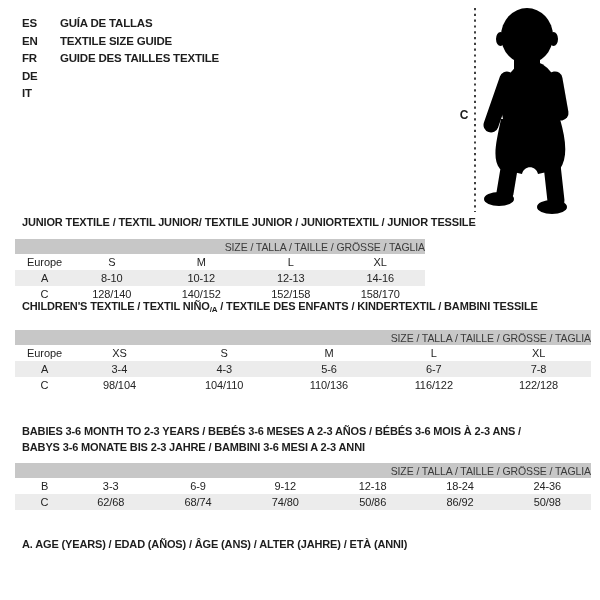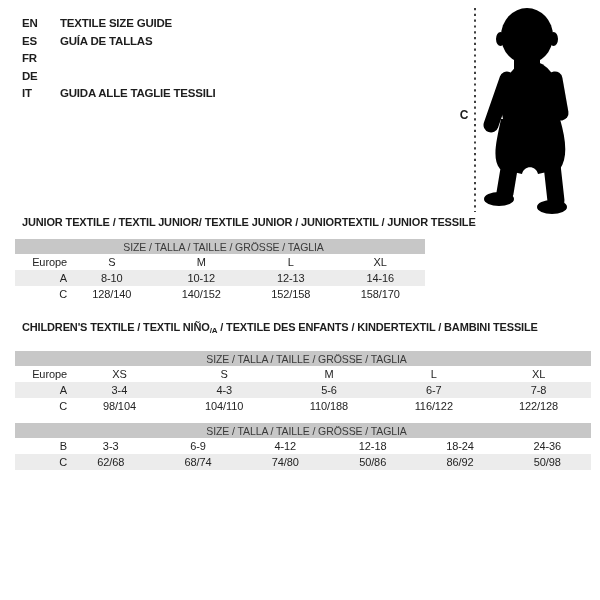--- a/index.html
+++ b/index.html
@@ -19,64 +19,64 @@
   .figure svg{position:absolute;left:0;top:0}
   .fill{fill:var(--silhouette,#000)}
   .stroke{stroke:var(--silhouette,#000);fill:none;stroke-linecap:round}
   .dotline{stroke:#2b2b2b;stroke-width:1.8;stroke-dasharray:2.2 3.6;fill:none}
   .figure-c{position:absolute;left:2px;top:103px;width:14px;text-align:center;
     font-weight:bold;font-size:12px}
 
   
   .section{position:absolute;left:15px}
   .s1{top:215px;width:410px}
-  .s2{top:320px;width:576px}
+  .s2{top:299px;width:576px}
   .s3{top:423px;width:576px}
   .section-title{font-weight:bold;font-size:11px;line-height:14px;
     margin:0 0 10px 7px;letter-spacing:-.15px;white-space:nowrap}
   .s2 .section-title{margin-bottom:13px}
   .s3 .section-title{margin-bottom:8px;line-height:16px}
   .title-sub{font-size:8px;vertical-align:-2px}
 
   table.size-table{width:100%;border-collapse:collapse;table-layout:fixed}
   col.c-label{width:52px}
   tr.size-head td{
-    background:var(--header-bar,#c7c7c7);color:#3a3a3a;text-align:center;
+    background:var(--header-bar,#c7c7c7);color:#3a3a3a;text-align:right;
     font-size:10.5px;height:15px;padding:0 0 0 7px;letter-spacing:-.1px}
   td{font-size:11px;color:#242424;text-align:center;height:16px;padding:0;
     letter-spacing:-.1px;overflow:hidden;white-space:nowrap}
-  td.lbl{text-align:right;padding-left:7px}
+  td.lbl{text-align:center;padding-left:7px}
   tr.shaded td{background:var(--shaded-row,#ececec)}
 
   
   .footnotes{position:absolute;left:22px;top:536px}
   .footnote{font-weight:bold;font-size:11px;line-height:17.6px;
     letter-spacing:-.15px;white-space:nowrap}
 </style>
 </head>
 <body>
 
 <div class="lang-list">
   <div class="lang-row">
+    <span class="lang-code">ES</span>
+    <span class="lang-label">GUÍA DE TALLAS</span>
+  </div>
+  <div class="lang-row">
     <span class="lang-code">EN</span>
     <span class="lang-label">TEXTILE SIZE GUIDE</span>
   </div>
   <div class="lang-row">
-    <span class="lang-code">ES</span>
-    <span class="lang-label">GUÍA DE TALLAS</span>
-  </div>
-  <div class="lang-row">
     <span class="lang-code">FR</span>
+    <span class="lang-label">GUIDE DES TAILLES TEXTILE</span>
   </div>
   <div class="lang-row">
     <span class="lang-code">DE</span>
   </div>
   <div class="lang-row">
     <span class="lang-code">IT</span>
-    <span class="lang-label">GUIDA ALLE TAGLIE TESSILI</span>
   </div>
 </div>
 
 <div class="figure">
   <svg width="140" height="210" viewBox="0 0 140 210">
 
     <line class="dotline" x1="20" y1="3" x2="20" y2="207"></line>
 
     <ellipse class="fill" cx="72" cy="31" rx="26" ry="28"></ellipse>
     <ellipse class="fill" cx="45.5" cy="34" rx="4.5" ry="7"></ellipse>
@@ -161,59 +161,64 @@
         <td>3-4</td>
         <td>4-3</td>
         <td>5-6</td>
         <td>6-7</td>
         <td>7-8</td>
       </tr>
       <tr>
         <td class="lbl">C</td>
         <td>98/104</td>
         <td>104/110</td>
-        <td>110/188</td>
+        <td>110/136</td>
         <td>116/122</td>
         <td>122/128</td>
       </tr>
     </tbody>
   </table>
 </div>
 
 <div class="section s3">
+  <div class="section-title">
+    <div>BABIES 3-6 MONTH TO 2-3 YEARS / BEBÉS 3-6 MESES A 2-3 AÑOS / BÉBÉS 3-6 MOIS À 2-3 ANS /</div>
+    <div>BABYS 3-6 MONATE BIS 2-3 JAHRE / BAMBINI 3-6 MESI A 2-3 ANNI</div>
+  </div>
   <table class="size-table">
     <colgroup>
         <col class="c-label">
         <col>
         <col>
         <col>
         <col>
         <col>
         <col>
       </colgroup>
     <tbody>
       <tr class="size-head">
         <td colspan="7">SIZE / TALLA / TAILLE / GRÖSSE / TAGLIA</td>
       </tr>
       <tr>
         <td class="lbl">B</td>
         <td>3-3</td>
         <td>6-9</td>
-        <td>4-12</td>
+        <td>9-12</td>
         <td>12-18</td>
         <td>18-24</td>
         <td>24-36</td>
       </tr>
       <tr class="shaded">
         <td class="lbl">C</td>
         <td>62/68</td>
         <td>68/74</td>
         <td>74/80</td>
         <td>50/86</td>
         <td>86/92</td>
         <td>50/98</td>
       </tr>
     </tbody>
   </table>
 </div>
 
 <div class="footnotes">
+  <div class="footnote">A. AGE (YEARS) / EDAD (AÑOS) / ÂGE (ANS) / ALTER (JAHRE) / ETÀ (ANNI)</div>
 </div>
 
 </body></html>

